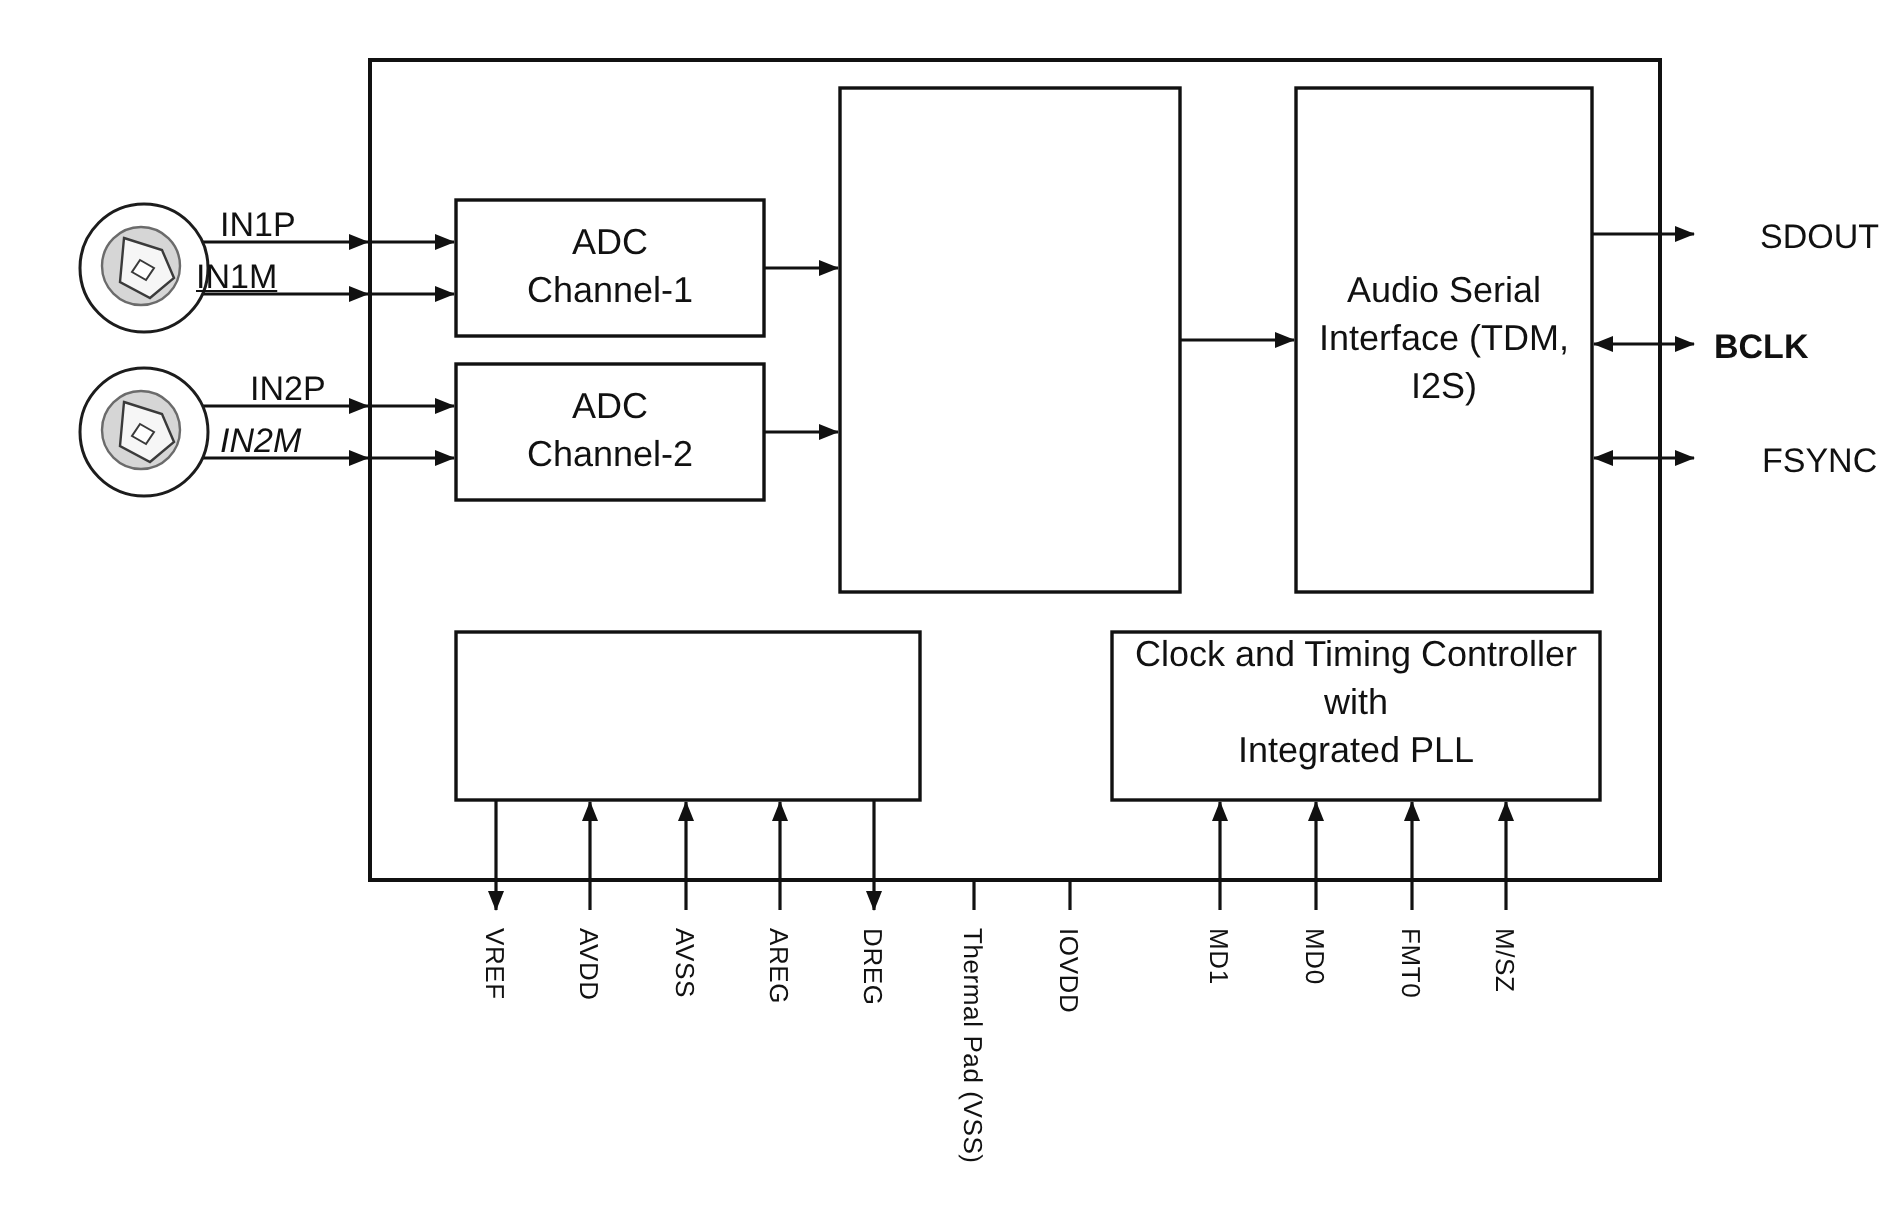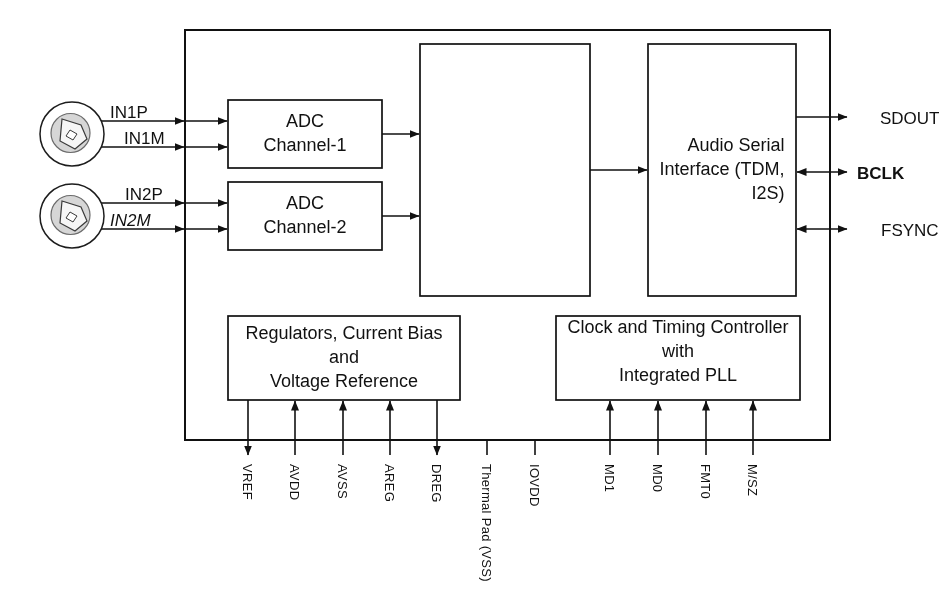--- a/index.html
+++ b/index.html
@@ -80,30 +80,28 @@
     </g>
 
     <use href="#mic-symbol" x="72" y="134"></use>
     <use href="#mic-symbol" x="72" y="216"></use>
   </svg>
 
   <div class="block-label" style="left:228px; top:100px; width:154px; height:68px;">ADC
 Channel-1</div>
   <div class="block-label" style="left:228px; top:182px; width:154px; height:68px;">ADC
 Channel-2</div>
-  <div class="block-label" style="left:648px; top:44px; width:148px; height:252px;text-align:right;">Audio Serial
+  <div class="block-label" style="left:648px; top:44px; width:148px; height:252px;">Audio Serial
 Interface (TDM,
 I2S)</div>
-  <div class="block-label" style="left:228px; top:316px; width:232px; height:84px;">Regulators, Current Bias and
-Voltage Reference</div>
   <div class="block-label" style="left:556px; top:316px; width:244px; height:72px;">Clock and Timing Controller with
 Integrated PLL</div>
 
   <div class="pin-h" style="left:110px; top:103px;">IN1P</div>
-  <div class="pin-h" style="left:124px; top:129px;">IN1M</div>
+  <div class="pin-h" style="left:98px; top:129px;text-decoration:underline;">IN1M</div>
   <div class="pin-h" style="left:125px; top:185px;">IN2P</div>
   <div class="pin-h" style="left:110px; top:211px;font-style:italic;">IN2M</div>
 
   <div class="pin-h" style="left:857px; top:109px;margin-left:23px;">SDOUT</div>
   <div class="pin-h" style="left:857px; top:164px;font-weight:bold;">BCLK</div>
   <div class="pin-h" style="left:857px; top:221px;margin-left:24px;">FSYNC</div>
 
   <div class="vpin" style="left:240px;">VREF</div>
   <div class="vpin" style="left:287px;">AVDD</div>
   <div class="vpin" style="left:335px;">AVSS</div>

